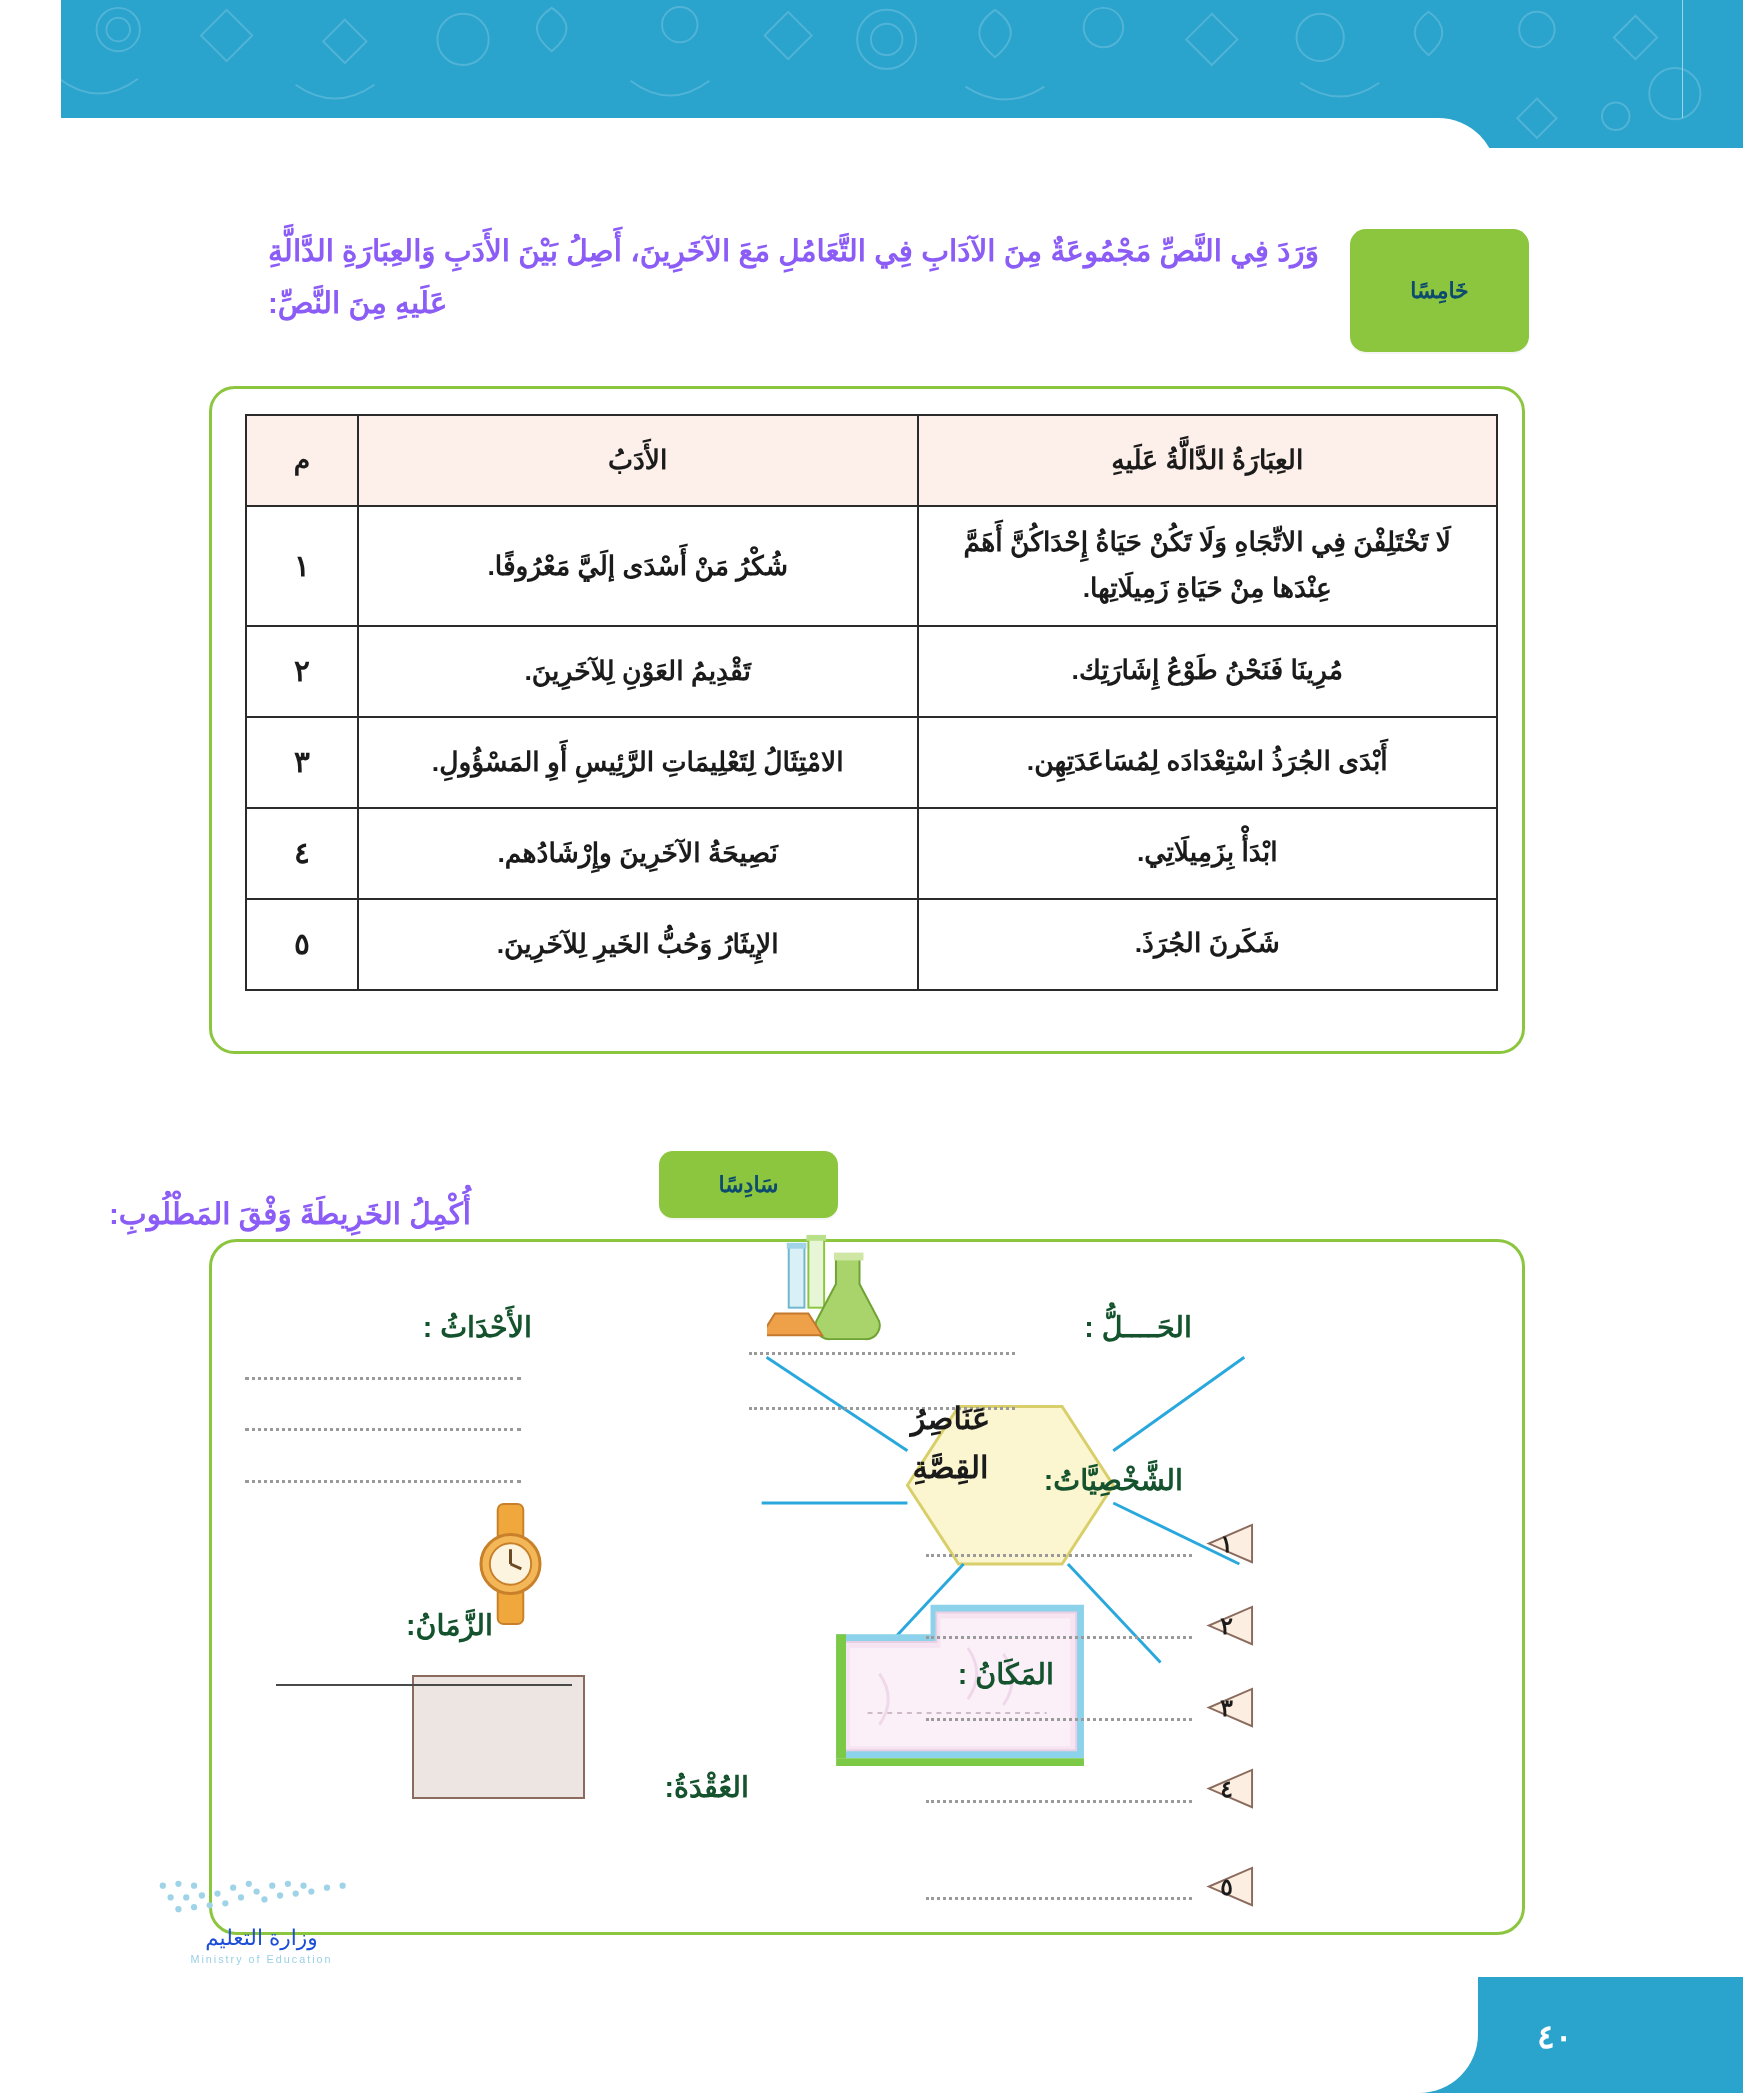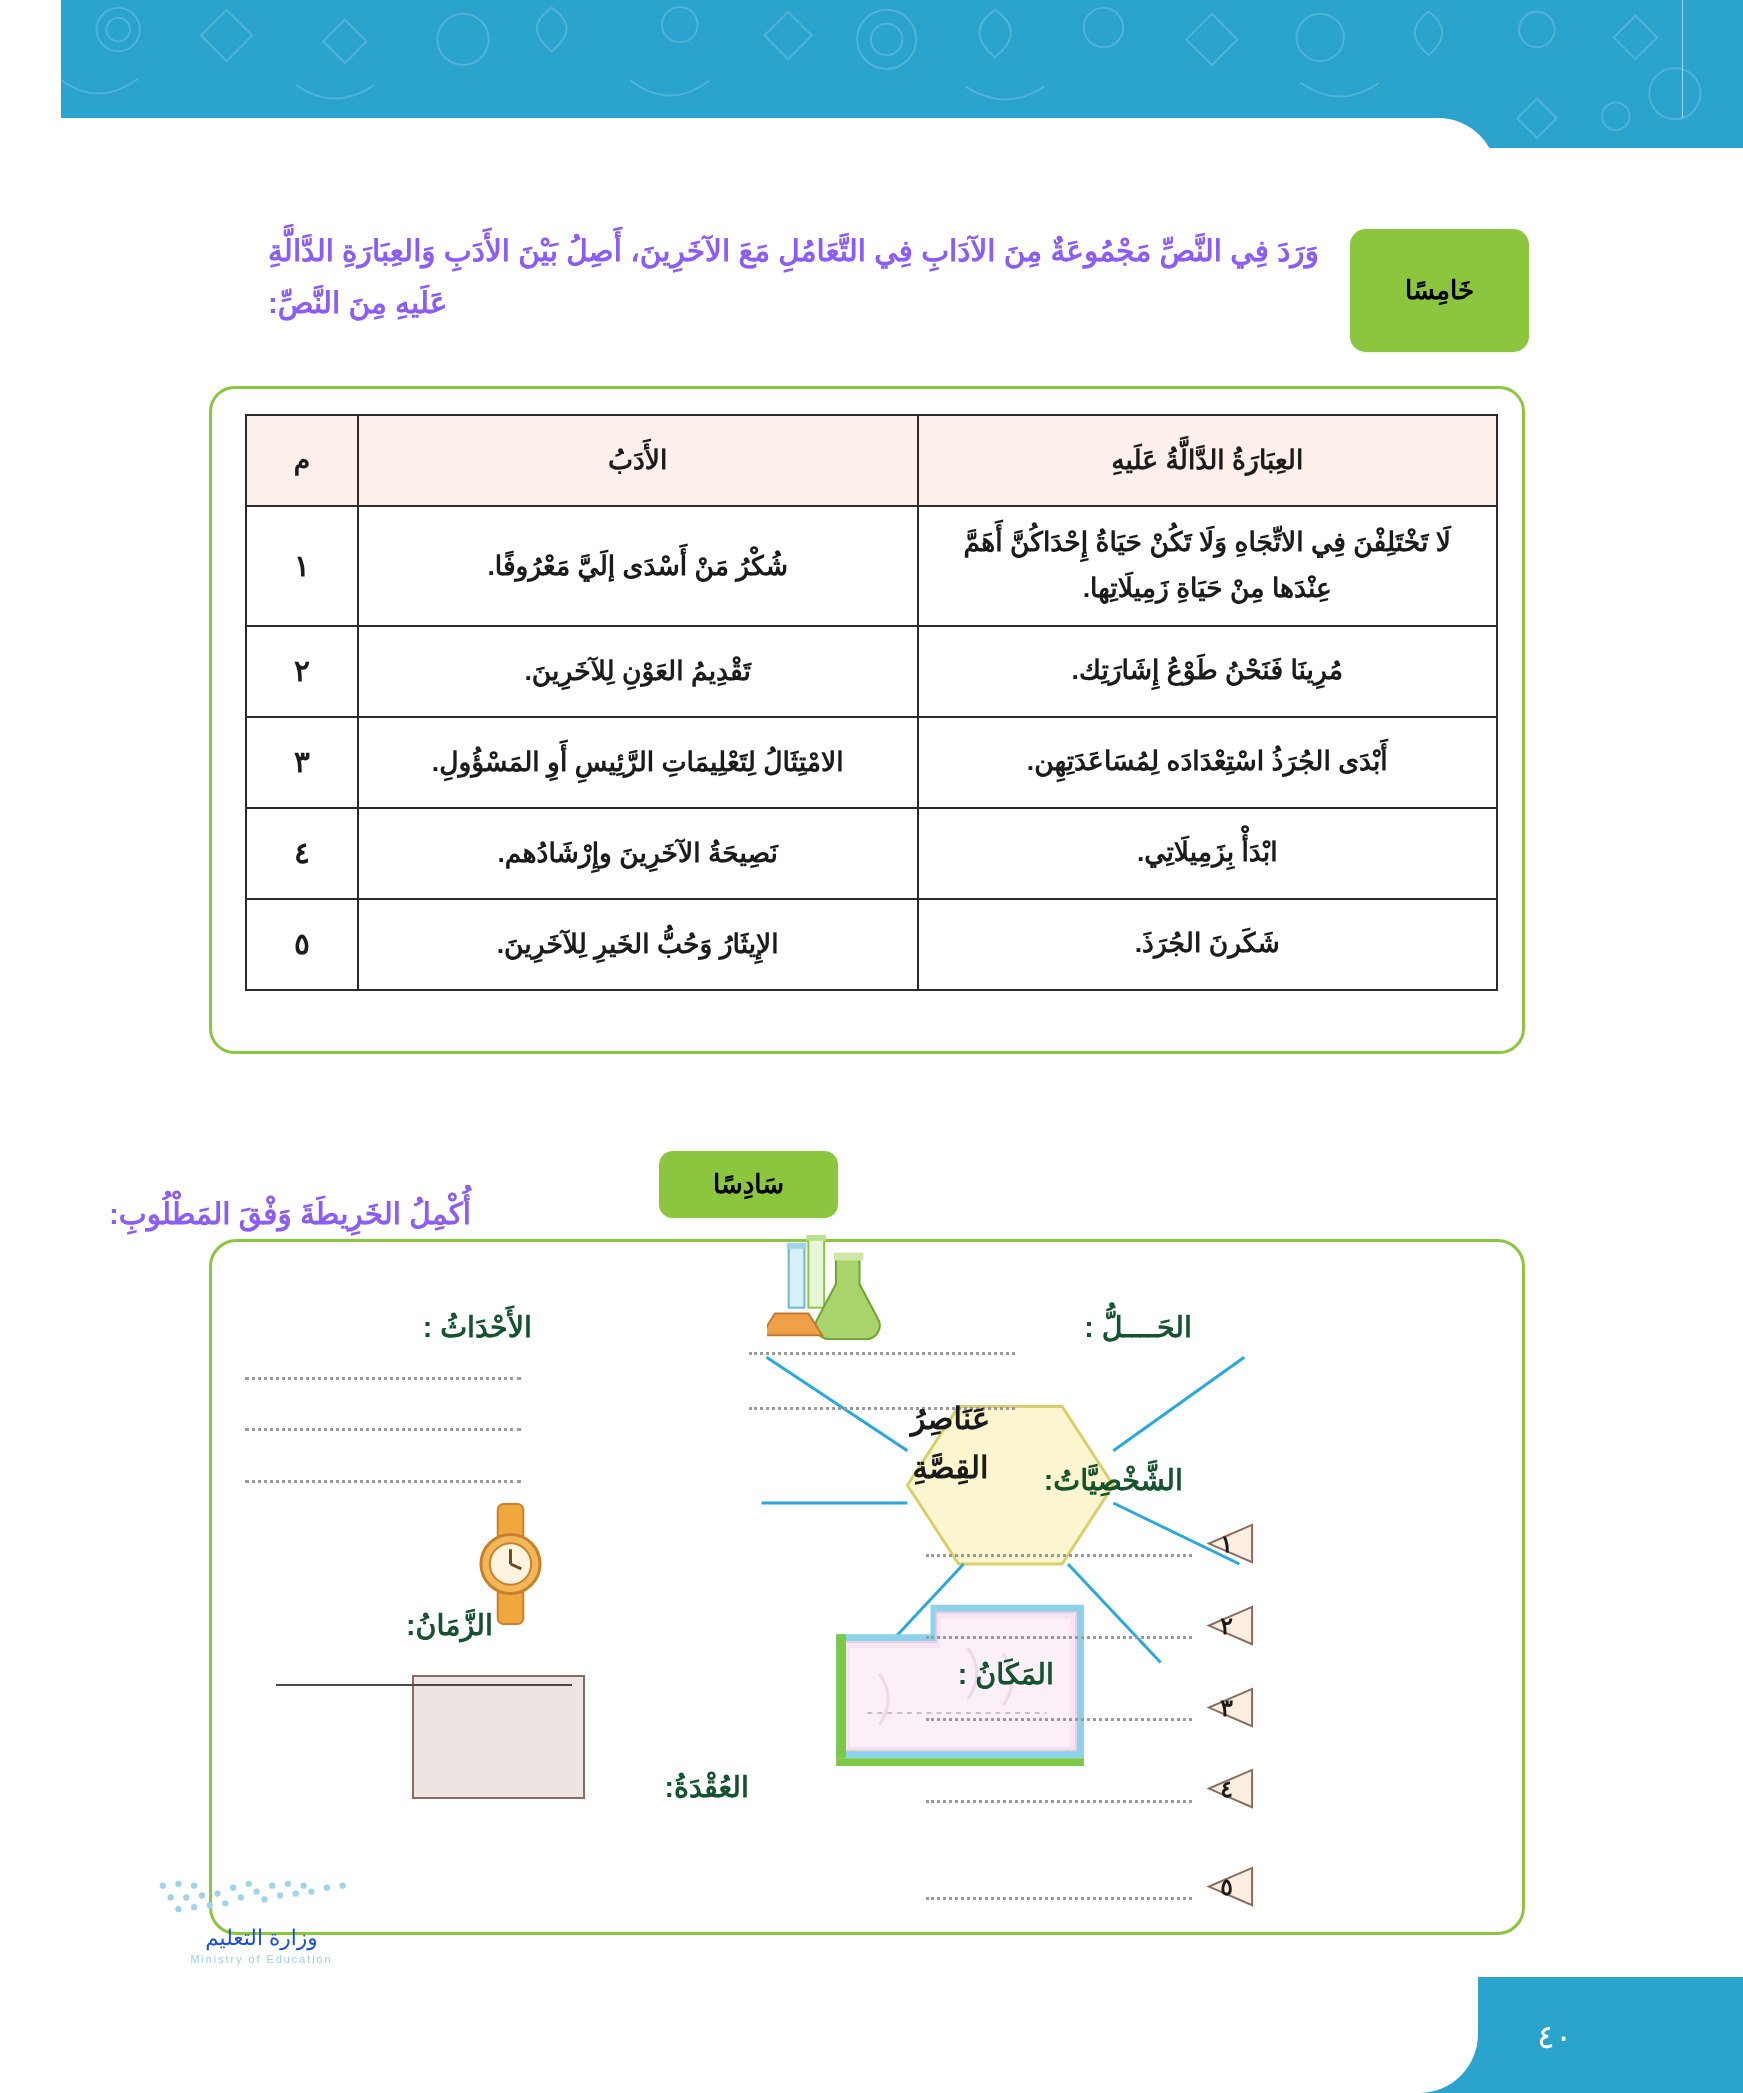--- a/index.html
+++ b/index.html
@@ -98,21 +98,21 @@
     width: 61px;
     height: 116px;
     background: #ffffff;
   }
   .page-number {
     position: absolute;
     bottom: 37px;
     left: 1537px;
     color: #ffffff;
     font-size: 33px;
-    font-weight: normal;
+    font-weight: bold;
     letter-spacing: 2px;
   }
 
   
   .ministry {
     position: absolute;
     left: 148px;
     bottom: 128px;
     width: 227px;
     text-align: center;
@@ -130,22 +130,22 @@
     color: #9ad0e6;
     font-size: 10.8px;
     letter-spacing: 2px;
     margin-top: 2px;
   }
 
   
   .q-label {
     position: absolute;
     background: #8cc63f;
-    color: #000000;
-    font-size: 26px;
+    color: #0c4a6e;
+    font-size: 22px;
     font-weight: bold;
     border-radius: 15.8px;
     display: flex;
     align-items: center;
     justify-content: center;
     box-shadow: 0 2px 0 rgba(0,0,0,0.04);
     text-align: right;
   }
   .q-text {
     position: absolute;

